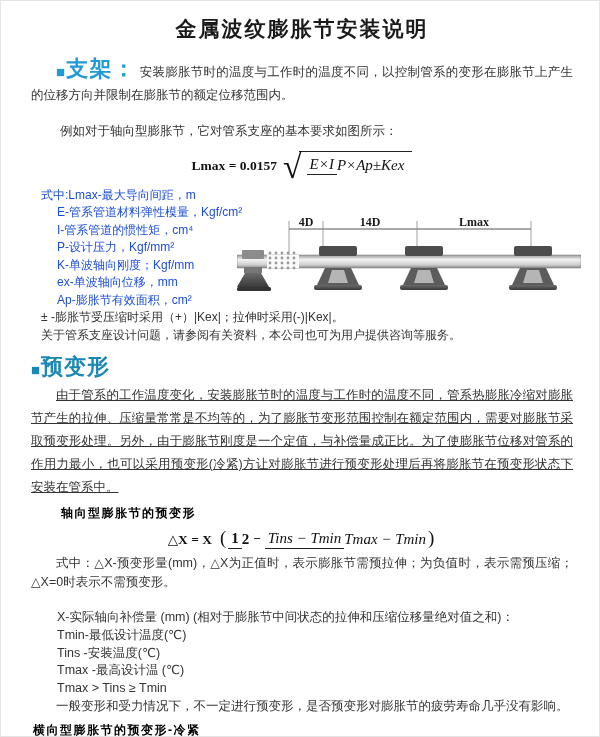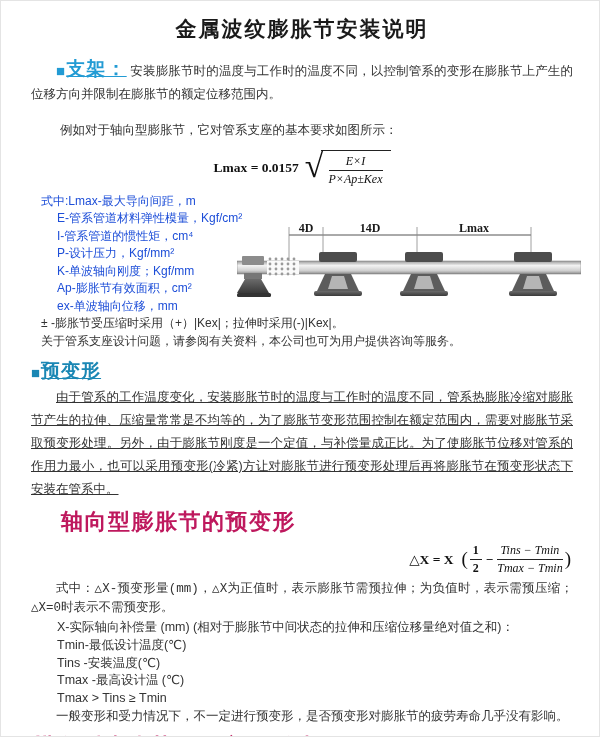--- a/index.html
+++ b/index.html
@@ -34,71 +34,70 @@
 
   .marker{
     font-size:15px;
     line-height:1;
     vertical-align:-1px;
     margin-right:1px;
   }
   .sec1-head .marker, .sec1-head .sec-label{color:#229bd4;}
   .sec2-head .marker, .sec2-head .sec-label{color:#1a87b4;}
   .sec-label{
-    font-size:19px;
+    font-size:22px;
     font-weight:bold;
     letter-spacing:1px;
-    text-decoration:underline;
   }
   .sec2-head{margin:8px 0 2px 0;}
 
   .subhead{
-    font-size:22px;
-    font-weight:bold;
-    color:#be185d;
+    font-size:12px;
+    font-weight:bold;
+    color:#000000;
     letter-spacing:1.5px;
   }
   .subhead.axial{margin:6px 0 2px 30px;}
   .subhead.lateral{margin:6px 0 2px 2px;}
 
   
   .formula{
     font-family:"Liberation Serif","DejaVu Serif",serif;
     color:#111;
     text-align:center;
     display:flex;
     align-items:center;
     justify-content:center;
   }
   .f1{margin:8px 0 6px 0;}
-  .f2{margin:6px 0 4px 0;justify-content:flex-end;}
+  .f2{margin:6px 0 4px 0;}
   .f-lhs{
     font-weight:bold;
     font-size:13.5px;
     margin-right:6px;
   }
   .sqrt{display:inline-flex;align-items:flex-start;}
   .rad{
     font-size:34px;
     line-height:30px;
     font-weight:400;
     transform:translateY(1px);
   }
   .radicand{
     border-top:1.6px solid #222;
     margin-left:-3px;
     padding:3px 8px 0 8px;
   }
   .frac{
     display:inline-flex;
-    flex-direction:column;
+    flex-direction:row;
     text-align:center;
     vertical-align:middle;
     font-style:italic;
-    font-size:12px;
+    font-size:15px;
     line-height:1.25;
   }
   .frac .num{border-bottom:1px solid #222;padding:0 3px 1px 3px;}
   .frac .den{padding-top:1px;}
   .frac.upright{font-style:normal;font-weight:bold;}
   .paren{font-size:19px;font-weight:normal;margin:0 2px;transform:translateY(-1px);}
   .f-op{font-size:13px;margin:0 4px;font-weight:bold;}
 
   
   .defrow{position:relative;margin-top:2px;}
@@ -145,22 +144,22 @@
     </span>
   </div>
 
   <div class="defrow">
     <div class="defs">
       <div class="d0">式中:Lmax-最大导向间距，m</div>
       <div class="d">E-管系管道材料弹性模量，Kgf/cm²</div>
       <div class="d">I-管系管道的惯性矩，cm⁴</div>
       <div class="d">P-设计压力，Kgf/mm²</div>
       <div class="d">K-单波轴向刚度；Kgf/mm</div>
+      <div class="d">ex-单波轴向位移，mm</div>
       <div class="d">Ap-膨胀节有效面积，cm²</div>
-      <div class="d">ex-单波轴向位移，mm</div>
     </div>
 
     <svg class="diagram" width="344" height="94" viewBox="0 0 344 94">
       <defs>
         <linearGradient id="pipeGrad" x1="0" y1="0" x2="0" y2="1">
           <stop offset="0" stop-color="#9a9a9a"></stop>
           <stop offset="0.35" stop-color="#f2f2f2"></stop>
           <stop offset="0.75" stop-color="#cfcfcf"></stop>
           <stop offset="1" stop-color="#8a8a8a"></stop>
         </linearGradient>
@@ -252,21 +251,21 @@
       <span class="den">2</span>
     </span>
     <span class="f-op">−</span>
     <span class="frac">
       <span class="num">Tins − Tmin</span>
       <span class="den">Tmax − Tmin</span>
     </span>
     <span class="paren">)</span>
   </div>
 
-  <p class="explain ind" style="margin:2px 0 0 0;font-family:Liberation Mono, monospace;">式中：△X-预变形量(mm)，△X为正值时，表示膨胀节需预拉伸；为负值时，表示需预压缩；△X=0时表示不需预变形。</p>
+  <p class="explain ind" style="margin:2px 0 16px 0;">式中：△X-预变形量(mm)，△X为正值时，表示膨胀节需预拉伸；为负值时，表示需预压缩；△X=0时表示不需预变形。</p>
   <div class="xnote">X-实际轴向补偿量 (mm) (相对于膨胀节中间状态的拉伸和压缩位移量绝对值之和)：</div>
   <div class="temp-line">Tmin-最低设计温度(℃)</div>
   <div class="temp-line">Tins -安装温度(℃)</div>
   <div class="temp-line">Tmax -最高设计温 (℃)</div>
   <div class="temp-line">Tmax &gt; Tins ≥ Tmin</div>
   <div class="lastnote">一般变形和受力情况下，不一定进行预变形，是否预变形对膨胀节的疲劳寿命几乎没有影响。</div>
 
   <div class="subhead lateral">横向型膨胀节的预变形-冷紧</div>
 
 </div>

